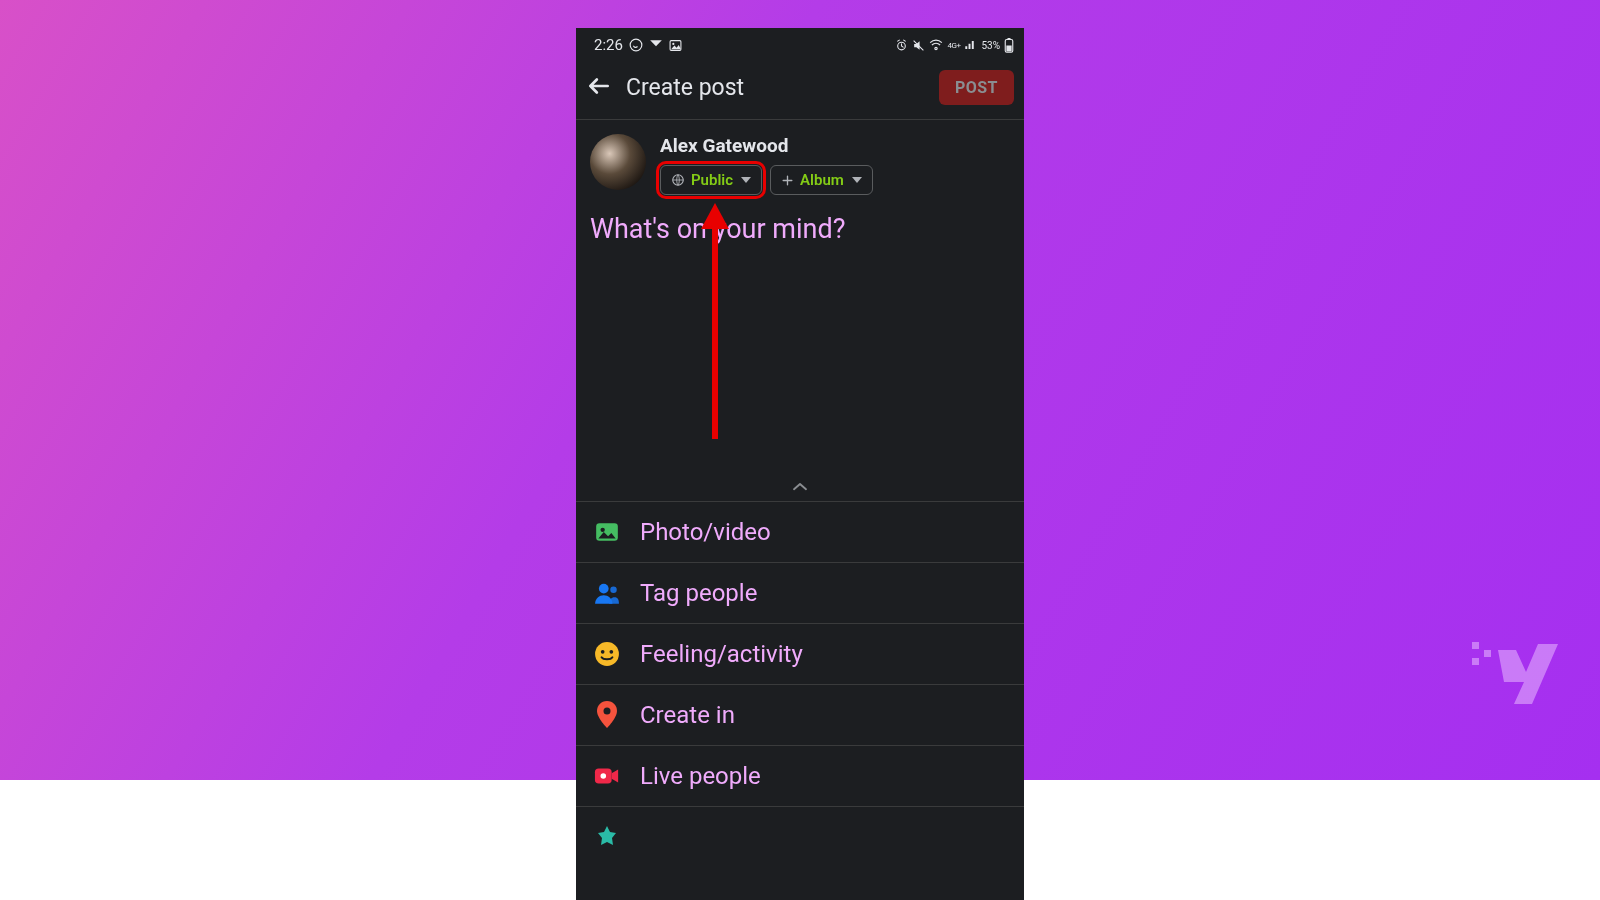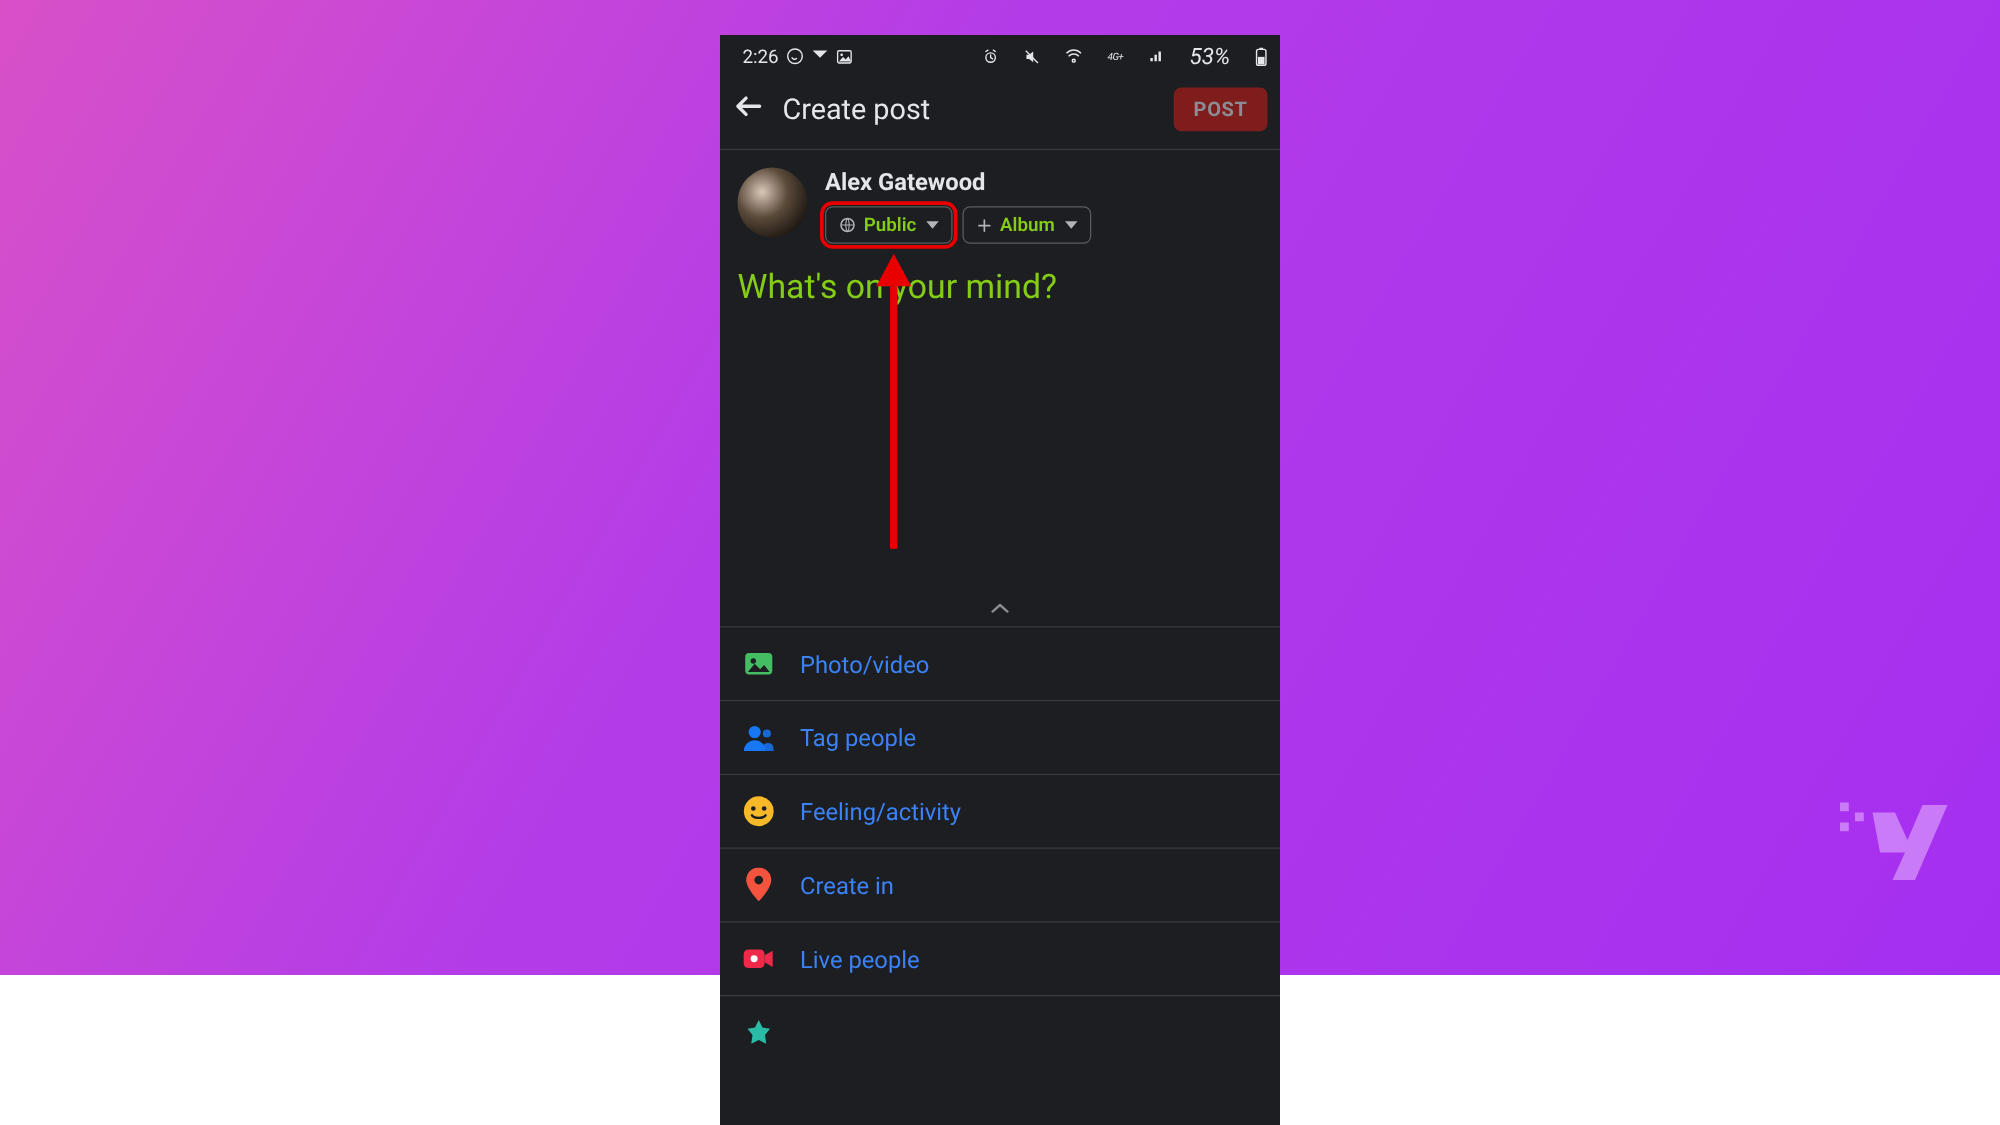--- a/index.html
+++ b/index.html
@@ -36,21 +36,21 @@
     height: 26px;
     padding: 4px 10px 0 18px;
     font-size: 15px;
     color: #e4e6eb;
   }
   .statusbar .left, .statusbar .right {
     display: flex;
     align-items: center;
     gap: 6px;
   }
-  .statusbar .right { gap: 20px; font-style: italic; }
+  .statusbar .right { gap: 4px; }
   .icon-small { display:inline-flex; }
   
   .header {
     display: flex;
     align-items: center;
     justify-content: space-between;
     padding: 12px 10px 14px 10px;
     border-bottom: 1px solid #3a3b3c;
     gap: 19px;
   }
@@ -104,21 +104,21 @@
     border-top:6px solid #b0b3b8;
     margin-left:2px;
   }
   
   .composer {
     padding: 18px 14px 0 14px;
     min-height: 260px;
     position:relative;
   }
   .placeholder {
-    color:#84cc16;
+    color:#f0abfc;
     font-size:27px;
     font-weight:400;
   }
   
   .arrow {
     position:absolute;
     left:136px;
     top:175px;
     pointer-events:none;
   }
@@ -143,21 +143,21 @@
     border-bottom:1px solid #3a3b3c;
   }
   
   .option {
     display:flex;
     align-items:center;
     gap:20px;
     padding:16px 18px;
     border-bottom:1px solid #3a3b3c;
   }
-  .option-label { font-size:19px; color:#3b82f6; }
+  .option-label { font-size:24px; color:#f0abfc; }
   .opt-icon { width:26px; height:26px; display:flex; align-items:center; justify-content:center; }
   
   .watermark {
     position:absolute;
     right:40px;
     bottom:60px;
     opacity:0.55;
     color:#e8b8ff;
   }
 </style>
@@ -207,21 +207,21 @@
           <svg width="14" height="12" viewBox="0 0 24 20">
               <path d="M12 18a2 2 0 100-4 2 2 0 000 4zM5 10c4-4 10-4 14 0M2 6c6-6 14-6 20 0" stroke="#e4e6eb" stroke-width="2" fill="none"></path>
             </svg>
         </span>
         <span class="icon-small" style="font-size:8px;letter-spacing:-0.5px;">4G+</span>
         <span class="icon-small">
           <svg width="13" height="12" viewBox="0 0 20 16">
               <path d="M2 14h3V10H2zM7 14h3V6H7zM12 14h3V2h-3z" fill="#e4e6eb"></path>
             </svg>
         </span>
-        <span style="font-size:18px;">53%</span>
+        <span style="font-size:10px;">53%</span>
         <span class="icon-small">
           <svg width="10" height="15" viewBox="0 0 12 20">
               <rect x="1" y="2" width="10" height="17" rx="2" fill="none" stroke="#e4e6eb" stroke-width="1.5"></rect>
               <rect x="4" y="0" width="4" height="2" fill="#e4e6eb"></rect>
               <rect x="2.5" y="10" width="7" height="8" fill="#e4e6eb"></rect>
             </svg>
         </span>
       </div>
     </div>
 

